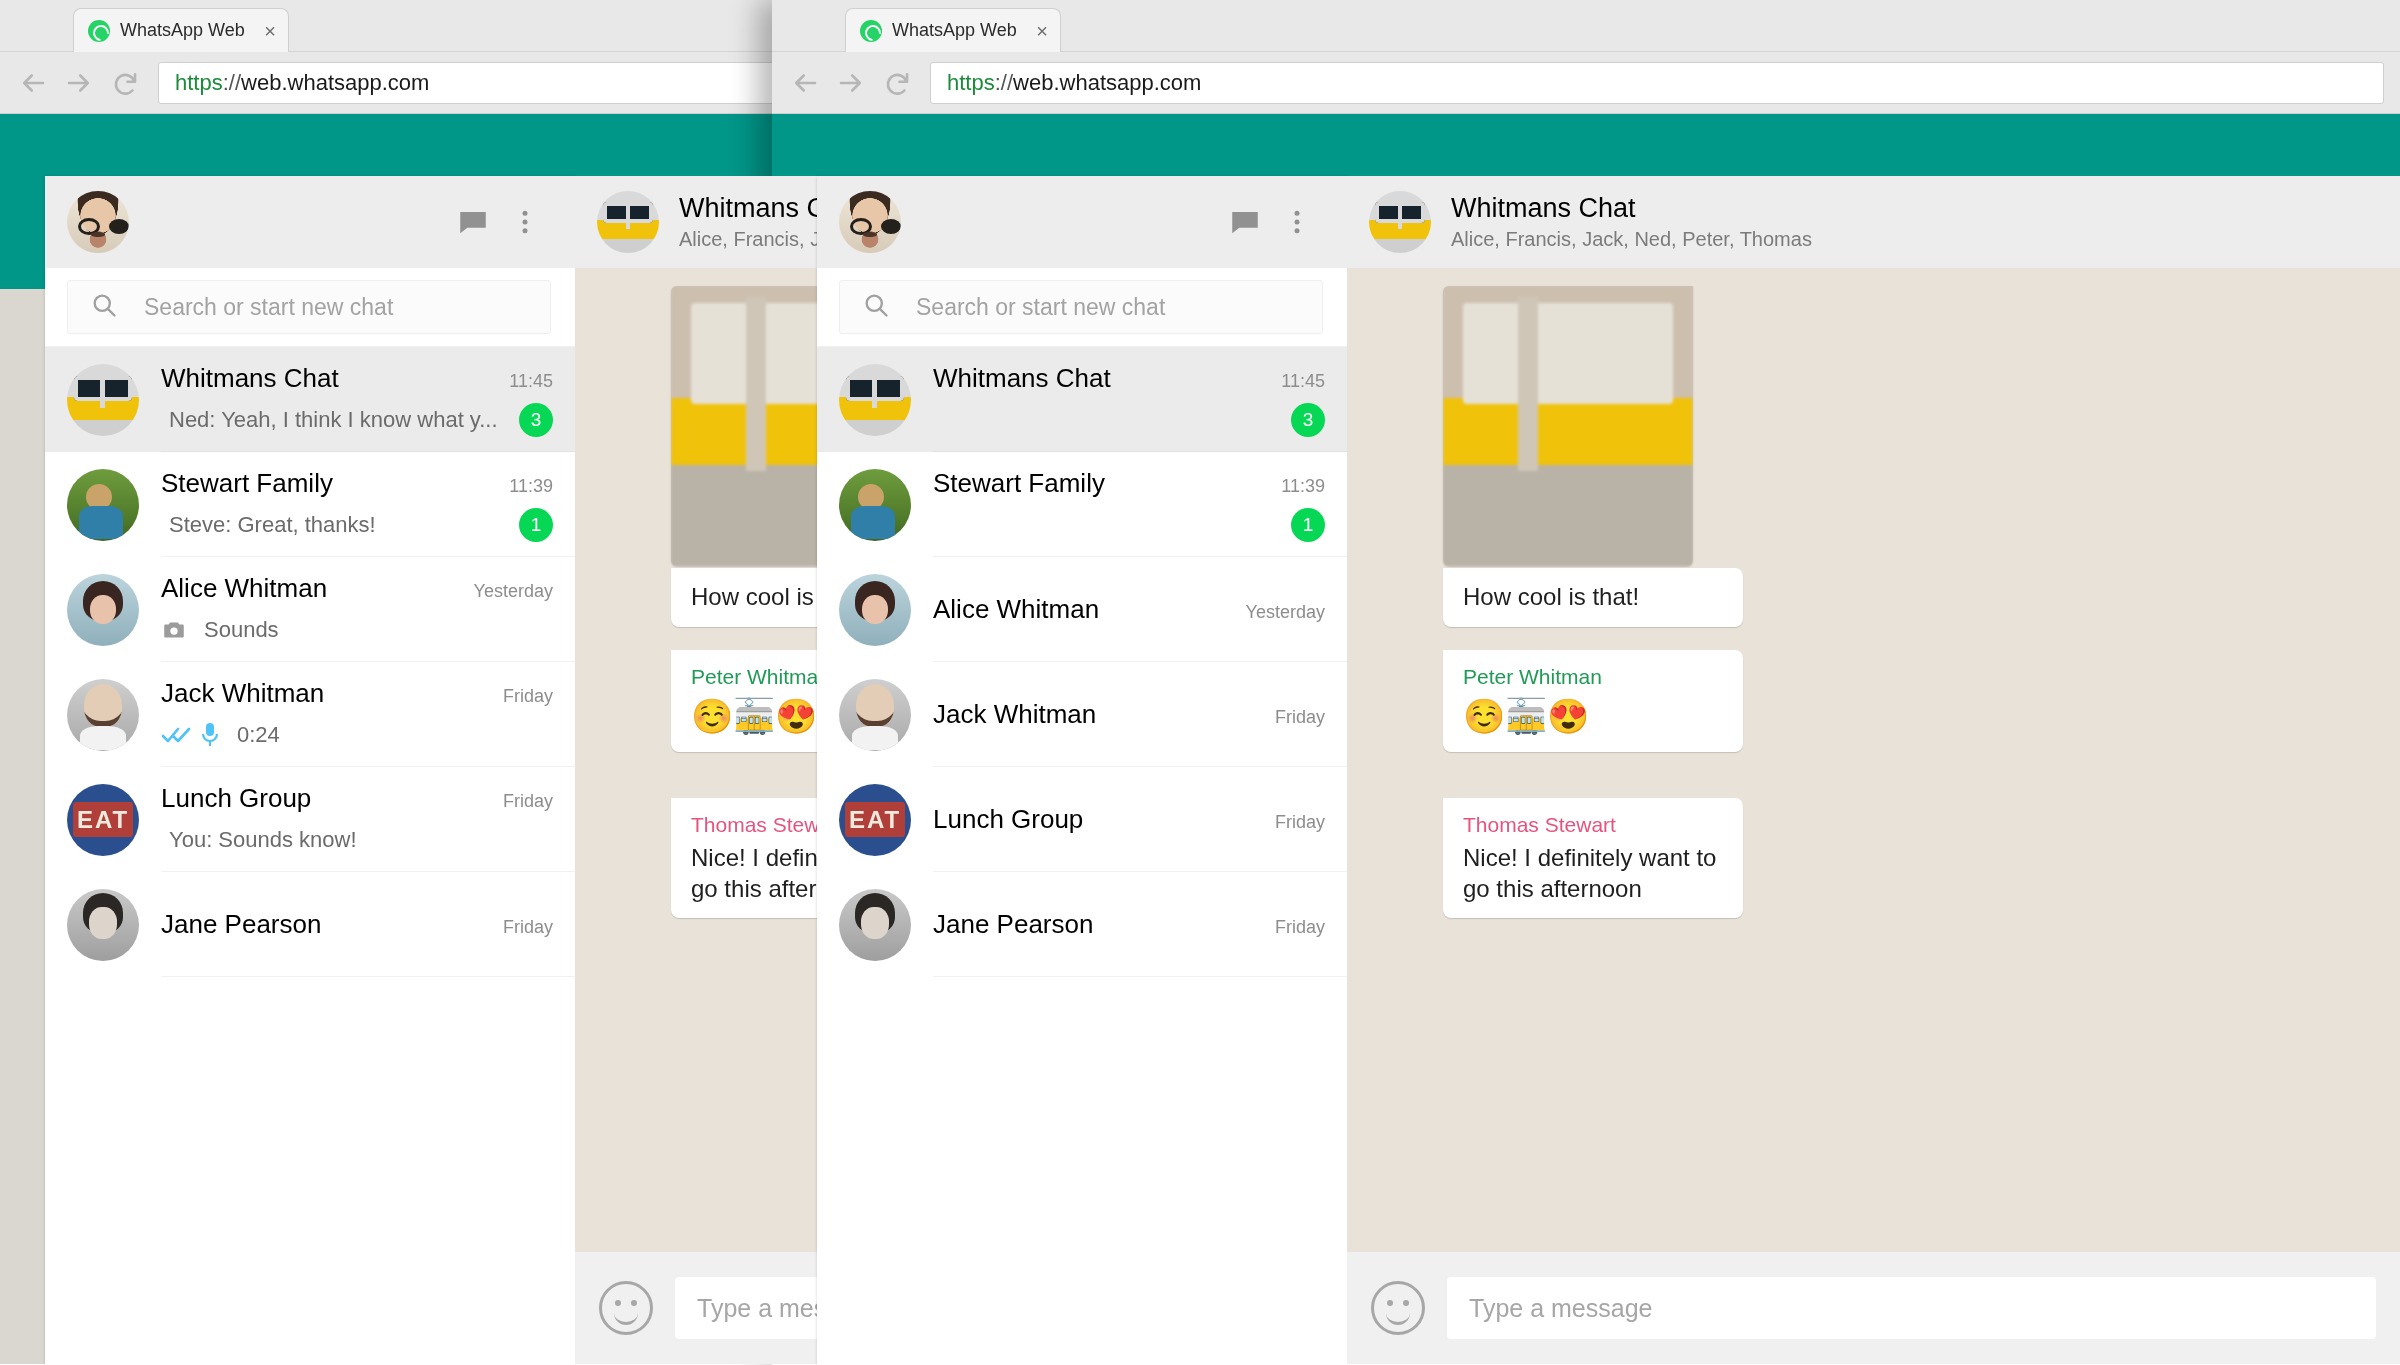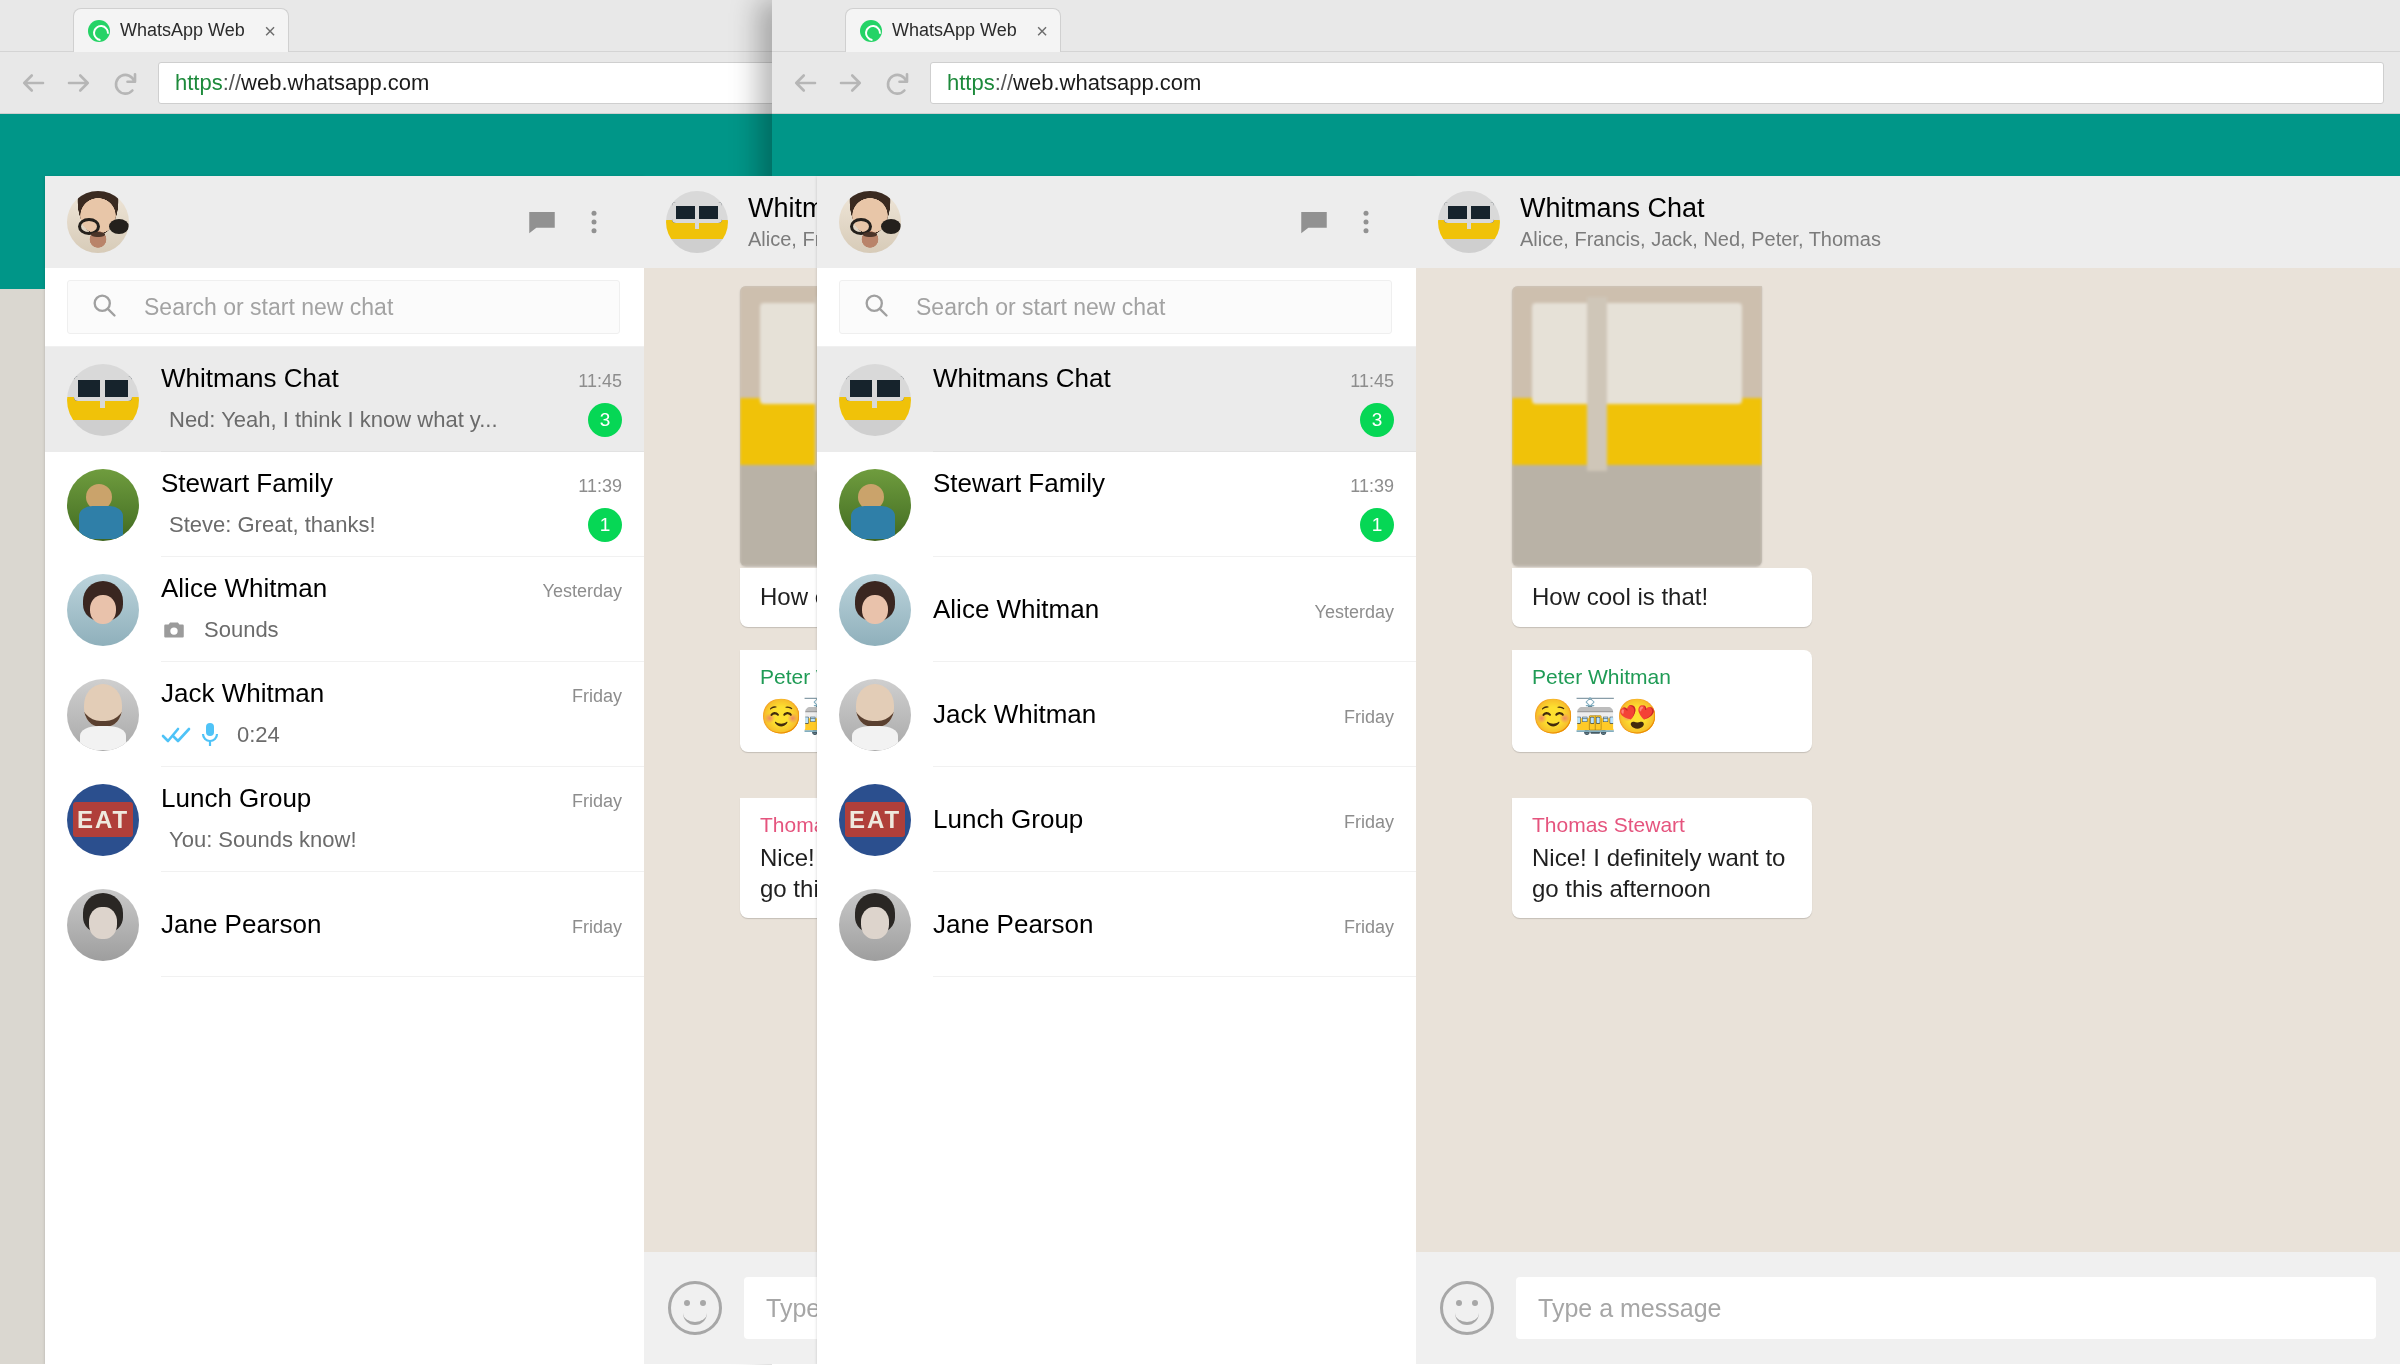--- a/index.html
+++ b/index.html
@@ -52,21 +52,21 @@
   .viewport { position: relative; height: calc(100% - 115px); background: #009688;
               overflow: hidden; }
   .viewport::after { content:""; position:absolute; left:0; right:0;
               top: 175px; bottom: 0; background: #dad7d0; }
 
   
   .app { position: absolute; left: 45px; top: 62px; right: 0; bottom: 0;
          display: flex; z-index: 3; }
 
   
-  .panel-left { width: 599px; flex: none; background: #d946ef;
+  .panel-left { width: 530px; flex: none; background: #d946ef;
                 display: flex; flex-direction: column;
                 box-shadow: 0 1px 3px rgba(0,0,0,0.18); }
 
   .panel-head { height: 92px; background: #ededed; display: flex; align-items: center;
                 padding: 0 24px 0 22px; flex: none; }
   .avatar { width: 62px; height: 62px; border-radius: 50%; flex: none;
             overflow: hidden; background: #d8d3c8; position: relative; }
   .panel-head .spacer { flex: 1 1 auto; }
   .head-icon { width: 52px; height: 52px; display: flex; align-items: center;
                justify-content: center; color: #919191; }

